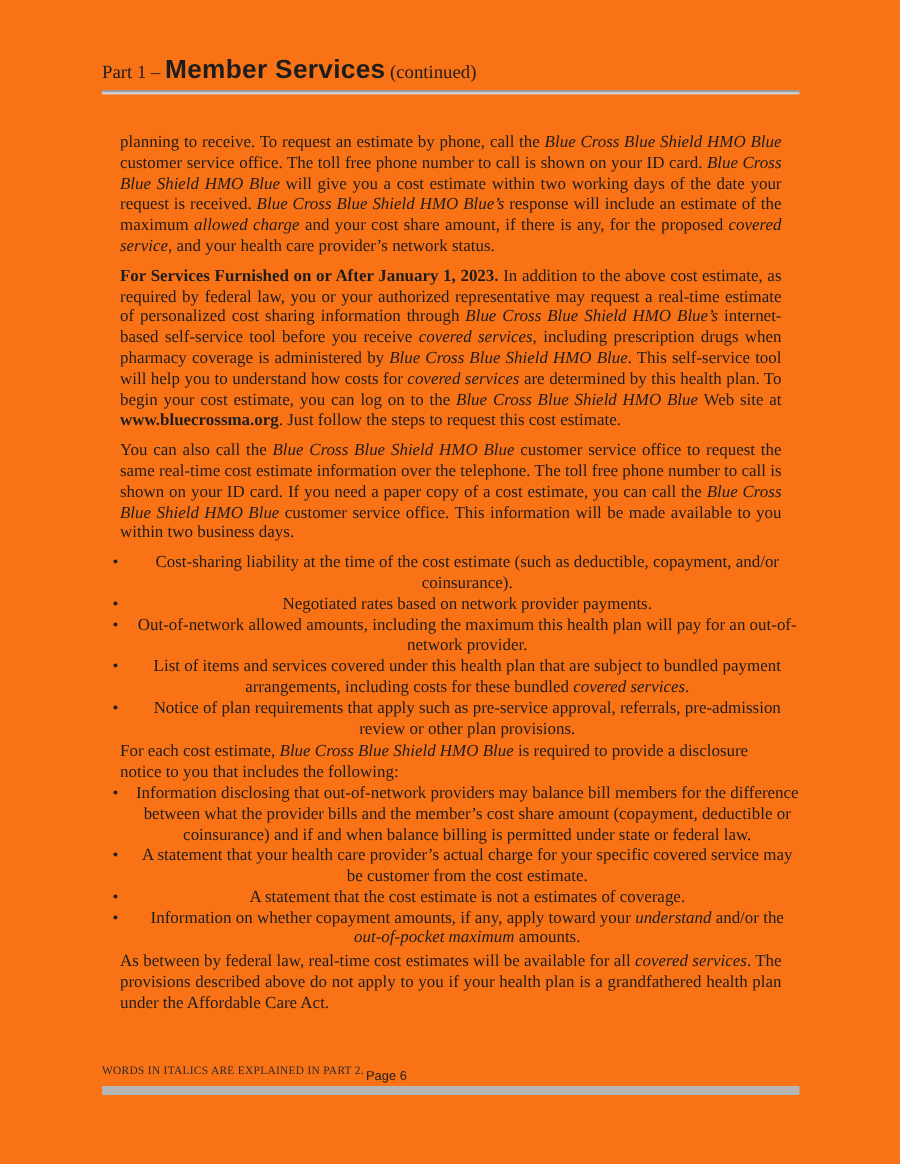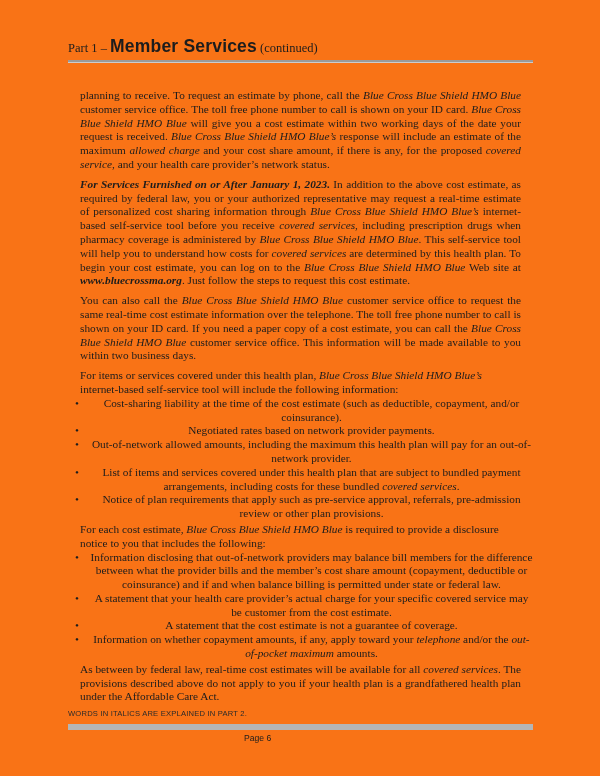--- a/index.html
+++ b/index.html
@@ -32,64 +32,63 @@
     padding:26px 67px 0 68px;
     font-size:11.3px;
     line-height:13.8px;
   }
   .para{margin:0 12px 6px;text-align:justify;}
   .para.intro{margin-bottom:0;text-align:left;}
   .blist{list-style:none;margin:0 0 2px;padding:0;}
   .blist li{position:relative;padding-left:22px;text-align:center;}
   .blist li::before{content:"\2022";position:absolute;left:7px;top:0;}
   .i{font-style:italic;}
-  .b{font-weight:bold;font-style:italic;}
+  .b{font-weight:bold;}
   .footer-note{
     position:absolute;left:68px;top:709px;
-    font-family:Liberation Sans, sans-serif;
+    font-family:Liberation Serif, serif;
     font-size:7.6px;letter-spacing:0.2px;color:#2a2a2a;text-align:right;
   }
   .footer-bar{
     position:absolute;left:68px;top:724px;
     width:465px;height:6px;background:#b5b5b5;
   }
   .pageno{
-    position:absolute;left:244px;top:733px;
+    position:absolute;left:244px;top:712px;
     font-family:"Liberation Sans", sans-serif;
     font-size:8.6px;color:#1d1d1d;
   }
 </style>
 </head>
 <body>
 
 <div class="page">
 
   <div class="header">
     <span class="part-label">Part 1 – </span><span class="page-title">Member Services</span><span class="continued-label">(continued)</span>
   </div>
   <div class="header-rule"></div>
 
   <div class="content">
     <p class="para"><span>planning to receive. To request an estimate by phone, call the </span><span class="i">Blue Cross Blue Shield HMO Blue</span><span> customer service office. The toll free phone number to call is shown on your ID card. </span><span class="i">Blue Cross Blue Shield HMO Blue</span><span> will give you a cost estimate within two working days of the date your request is received. </span><span class="i">Blue Cross Blue Shield HMO Blue’s</span><span> response will include an estimate of the maximum </span><span class="i">allowed charge</span><span> and your cost share amount, if there is any, for the proposed </span><span class="i">covered service</span><span>, and your health care provider’s network status.</span></p>
     <p class="para"><span class="b">For Services Furnished on or After January 1, 2023.</span><span> In addition to the above cost estimate, as required by federal law, you or your authorized representative may request a real-time estimate of personalized cost sharing information through </span><span class="i">Blue Cross Blue Shield HMO Blue’s</span><span> internet-based self-service tool before you receive </span><span class="i">covered services</span><span>, including prescription drugs when pharmacy coverage is administered by </span><span class="i">Blue Cross Blue Shield HMO Blue</span><span>. This self-service tool will help you to understand how costs for </span><span class="i">covered services</span><span> are determined by this health plan. To begin your cost estimate, you can log on to the </span><span class="i">Blue Cross Blue Shield HMO Blue</span><span> Web site at </span><span class="b">www.bluecrossma.org</span><span>. Just follow the steps to request this cost estimate.</span></p>
     <p class="para"><span>You can also call the </span><span class="i">Blue Cross Blue Shield HMO Blue</span><span> customer service office to request the same real-time cost estimate information over the telephone. The toll free phone number to call is shown on your ID card. If you need a paper copy of a cost estimate, you can call the </span><span class="i">Blue Cross Blue Shield HMO Blue</span><span> customer service office. This information will be made available to you within two business days.</span></p>
-    <p class="para intro"><span>For items or services covered under this health plan, </span><span class="i">Blue Cross Blue Shield HMO Blue’s</span><span> internet-based self-service tool will include the following information:</span></p>
     <ul class="blist">
       <li><span>Cost-sharing liability at the time of the cost estimate (such as deductible, copayment, and/or coinsurance).</span></li>
       <li><span>Negotiated rates based on network provider payments.</span></li>
       <li><span>Out-of-network allowed amounts, including the maximum this health plan will pay for an out-of-network provider.</span></li>
       <li><span>List of items and services covered under this health plan that are subject to bundled payment arrangements, including costs for these bundled </span><span class="i">covered services</span><span>.</span></li>
       <li><span>Notice of plan requirements that apply such as pre-service approval, referrals, pre-admission review or other plan provisions.</span></li>
     </ul>
     <p class="para intro"><span>For each cost estimate, </span><span class="i">Blue Cross Blue Shield HMO Blue</span><span> is required to provide a disclosure notice to you that includes the following:</span></p>
     <ul class="blist">
       <li><span>Information disclosing that out-of-network providers may balance bill members for the difference between what the provider bills and the member’s cost share amount (copayment, deductible or coinsurance) and if and when balance billing is permitted under state or federal law.</span></li>
       <li><span>A statement that your health care provider’s actual charge for your specific covered service may be customer from the cost estimate.</span></li>
-      <li><span>A statement that the cost estimate is not a guarantee of coverage.</span></li>
-      <li><span>Information on whether copayment amounts, if any, apply toward your </span><span class="i">telephone</span><span> and/or the </span><span class="i">out-of-pocket maximum</span><span> amounts.</span></li>
+      <li><span>A statement that the cost estimate is not a estimates of coverage.</span></li>
+      <li><span>Information on whether copayment amounts, if any, apply toward your </span><span class="i">understand</span><span> and/or the </span><span class="i">out-of-pocket maximum</span><span> amounts.</span></li>
     </ul>
     <p class="para"><span>As between by federal law, real-time cost estimates will be available for all </span><span class="i">covered services</span><span>. The provisions described above do not apply to you if your health plan is a grandfathered health plan under the Affordable Care Act.</span></p>
   </div>
 
   <div class="footer-note">WORDS IN ITALICS ARE EXPLAINED IN PART 2.</div>
   <div class="footer-bar"></div>
   <div class="pageno">Page 6</div>
 
 </div>
 

